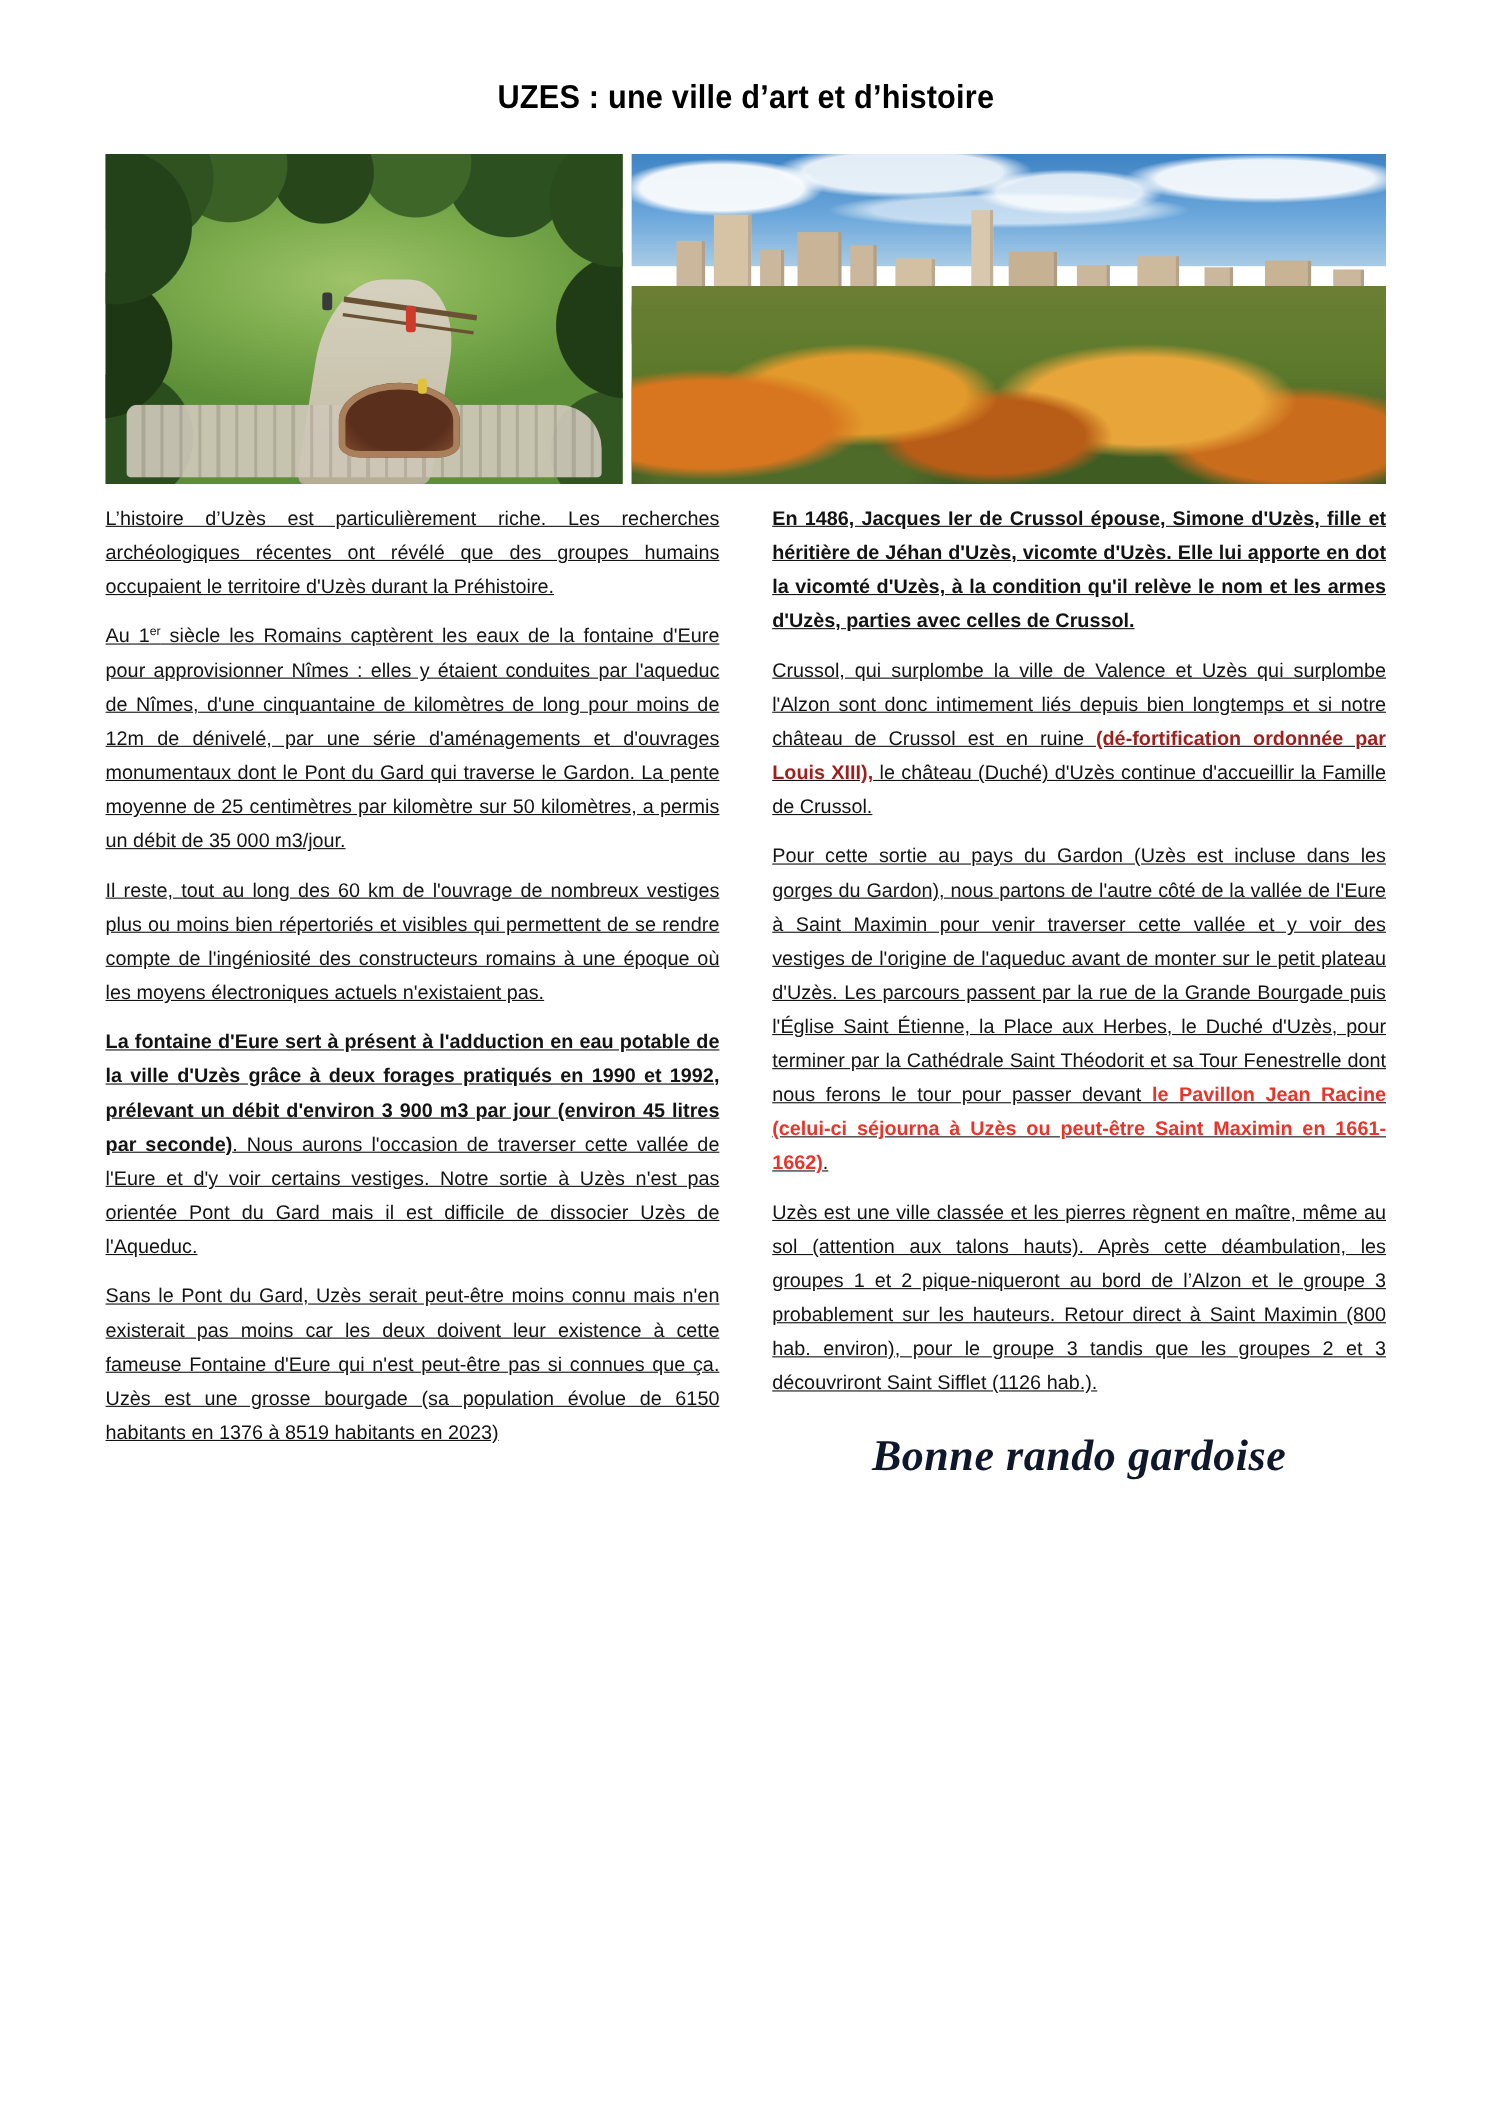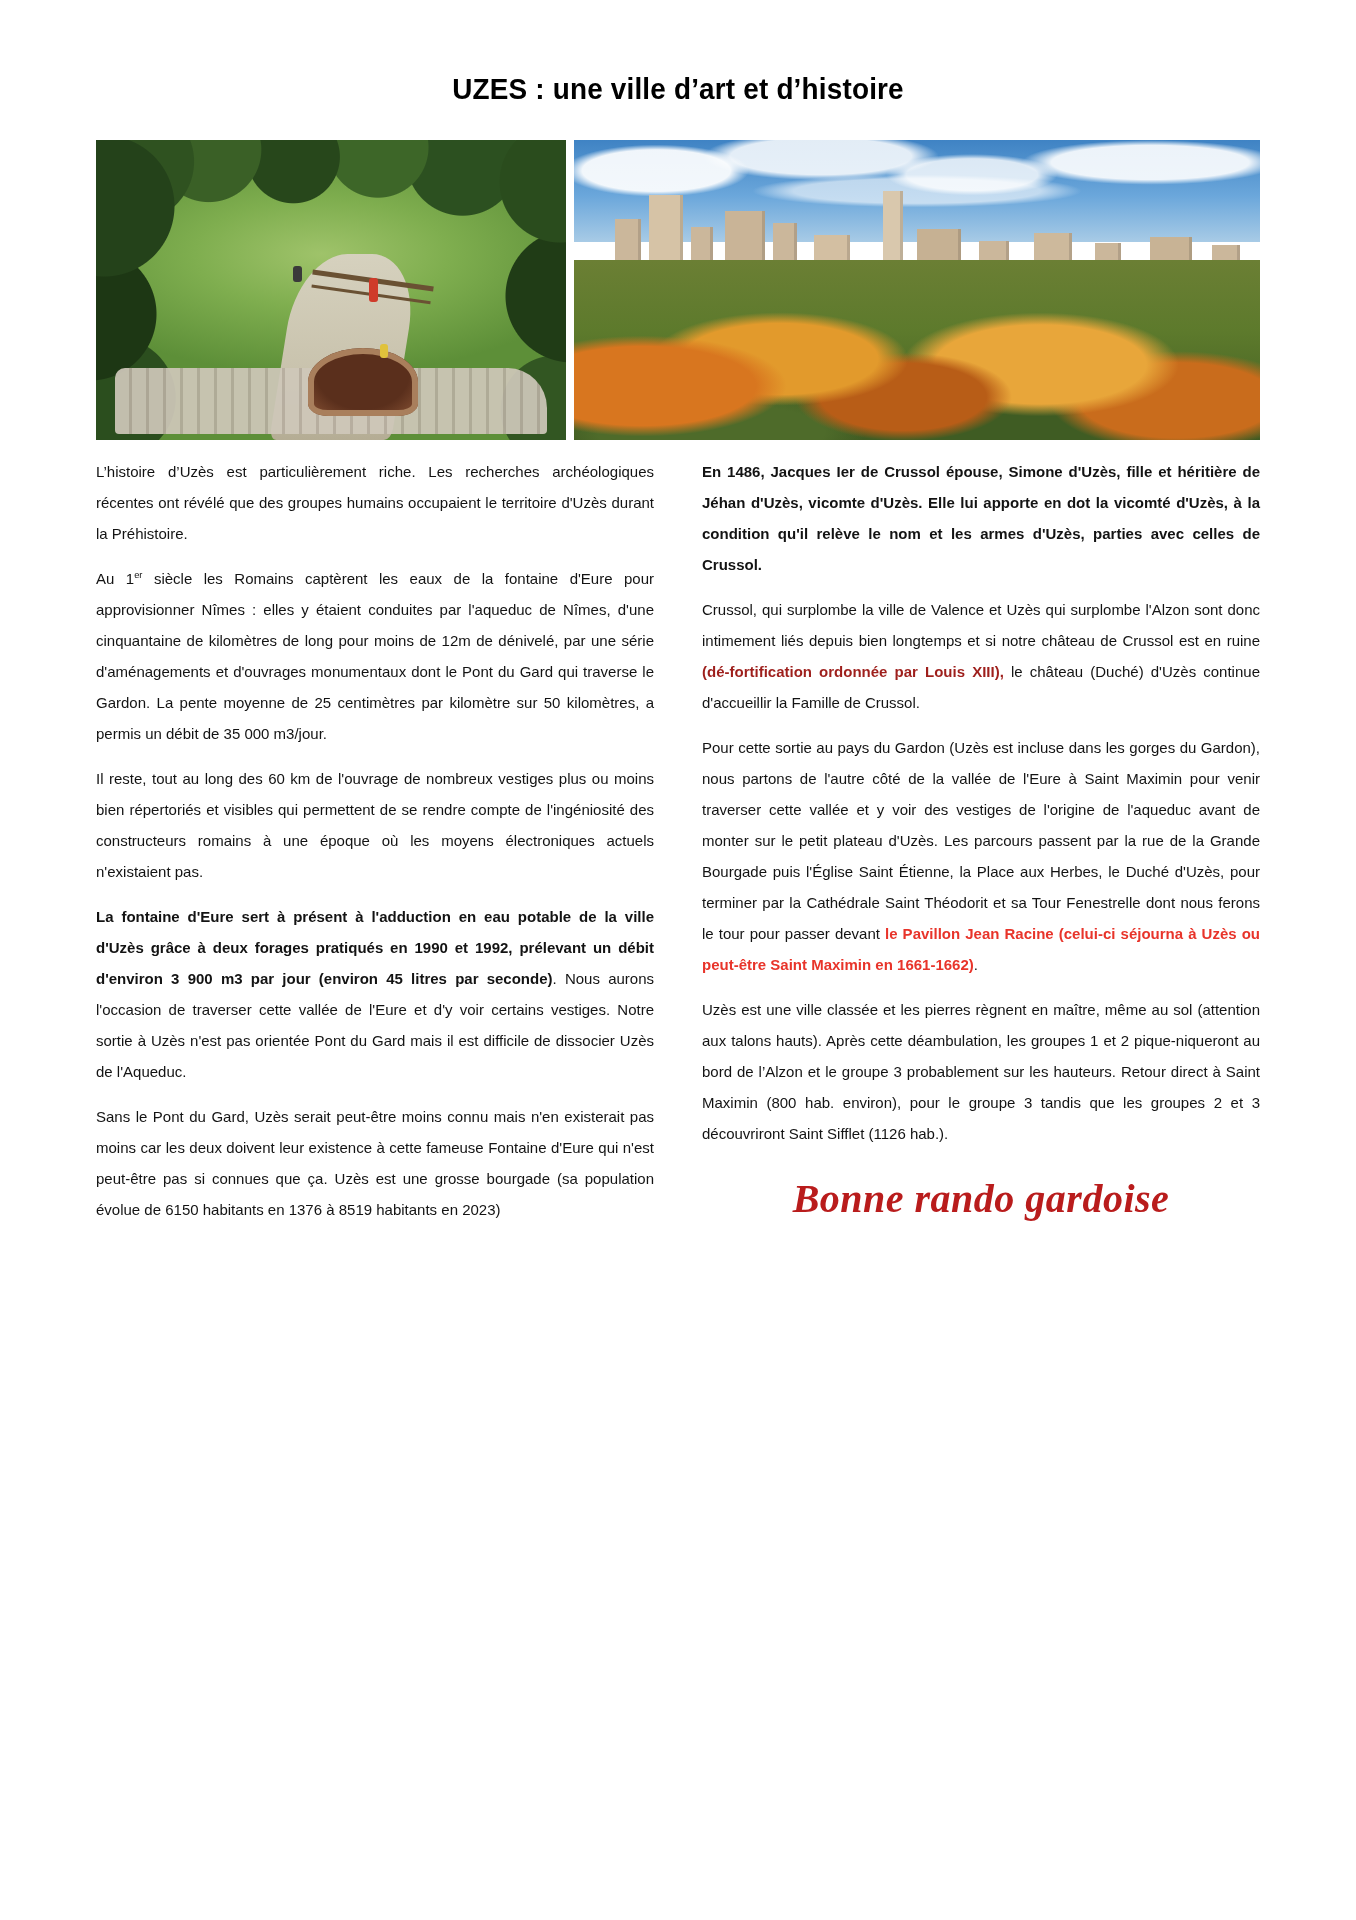--- a/index.html
+++ b/index.html
@@ -184,42 +184,43 @@
     display: flex;
     gap: 48px;
     margin-top: 16px;
     width: 1164px;
   }
   .col {
     width: 558px;
   }
   .col p {
     margin: 0 0 14px 0;
-    font-size: 15px;
+    font-size: 18px;
     line-height: 31px;
     text-align: justify;
     text-justify: inter-word;
     hyphens: none;
     color: #131313;
+    text-decoration: underline;
   }
   .col p:last-child { margin-bottom: 0; }
   b, .b { font-weight: bold; }
   .red-dark { color: #9e1f1c; font-weight: bold; }
   .red-bright { color: #e8342a; font-weight: bold; }
   sup { font-size: 0.62em; vertical-align: super; line-height: 0; }
 
   .signature {
     font-family: "Liberation Serif", serif;
     font-style: italic;
     font-weight: bold;
     font-size: 40px;
     text-align: center;
     margin-top: 26px;
     letter-spacing: 0.5px;
-    color: #b91c1c;
+    color: #0f172a;
   }
 </style>
 </head>
 <body>
 
 <div class="page">
 
   <h1 class="title">UZES : une ville d’art et d’histoire</h1>
 
   <div class="photos">

